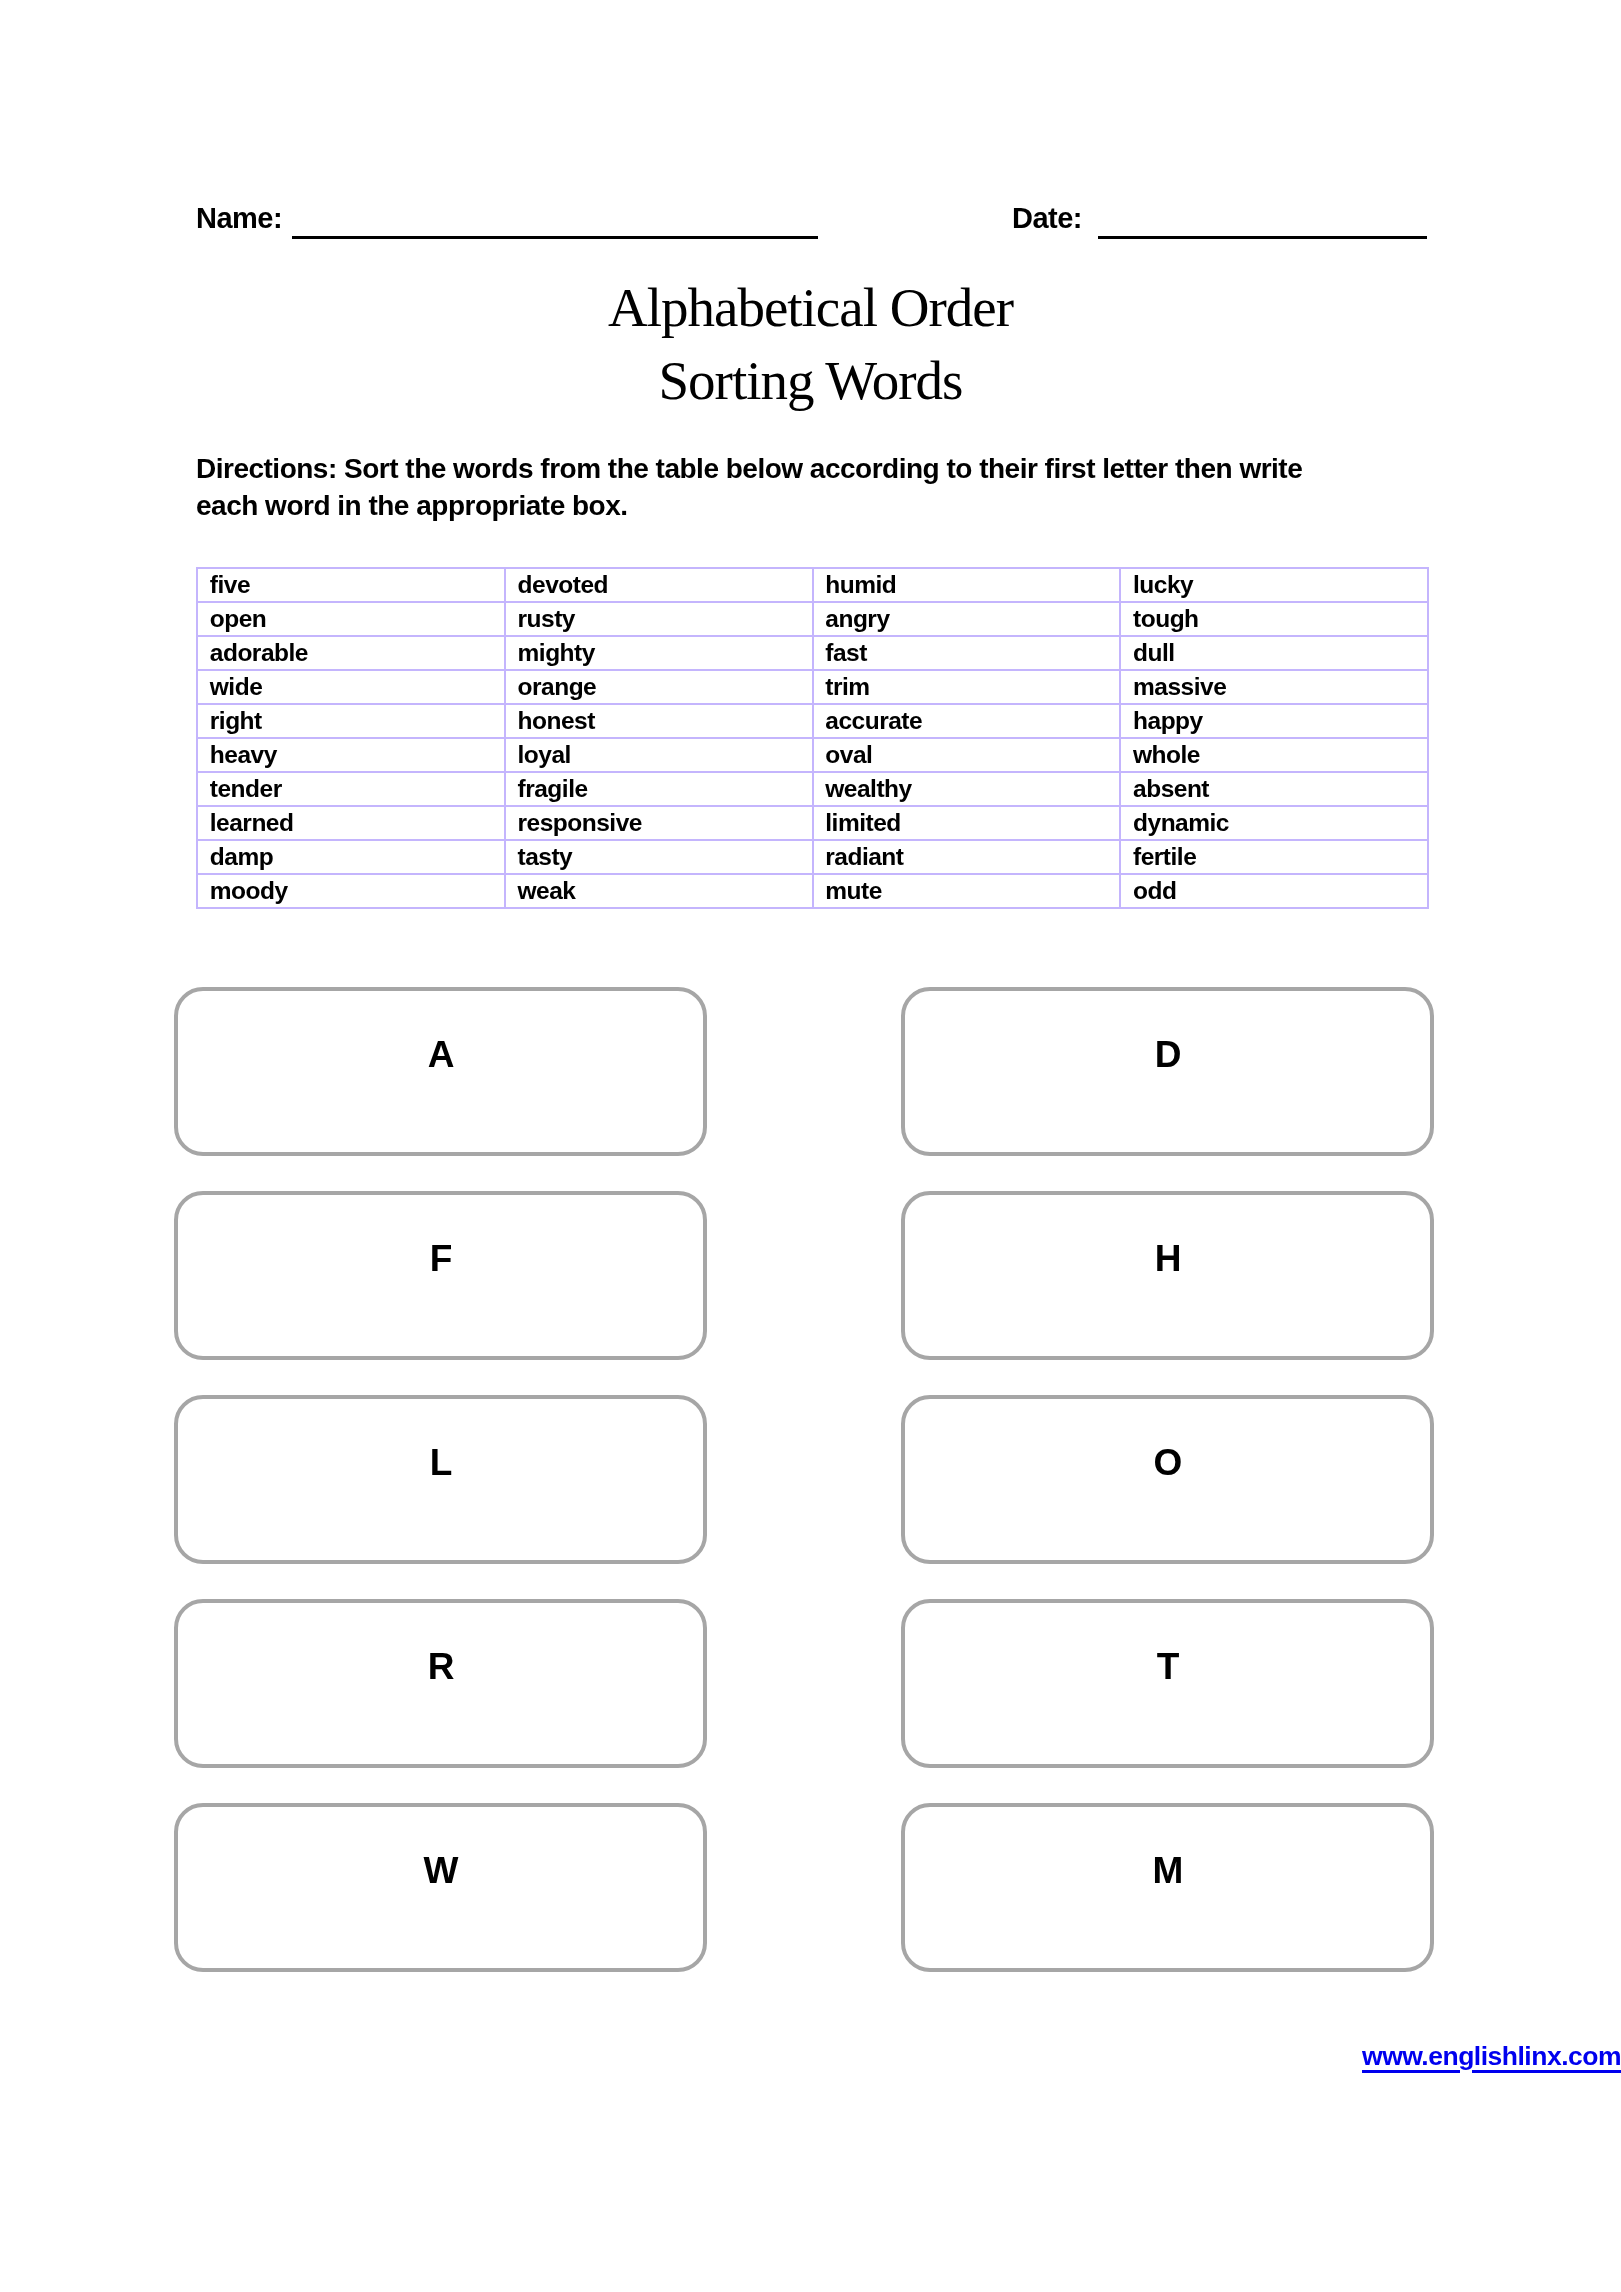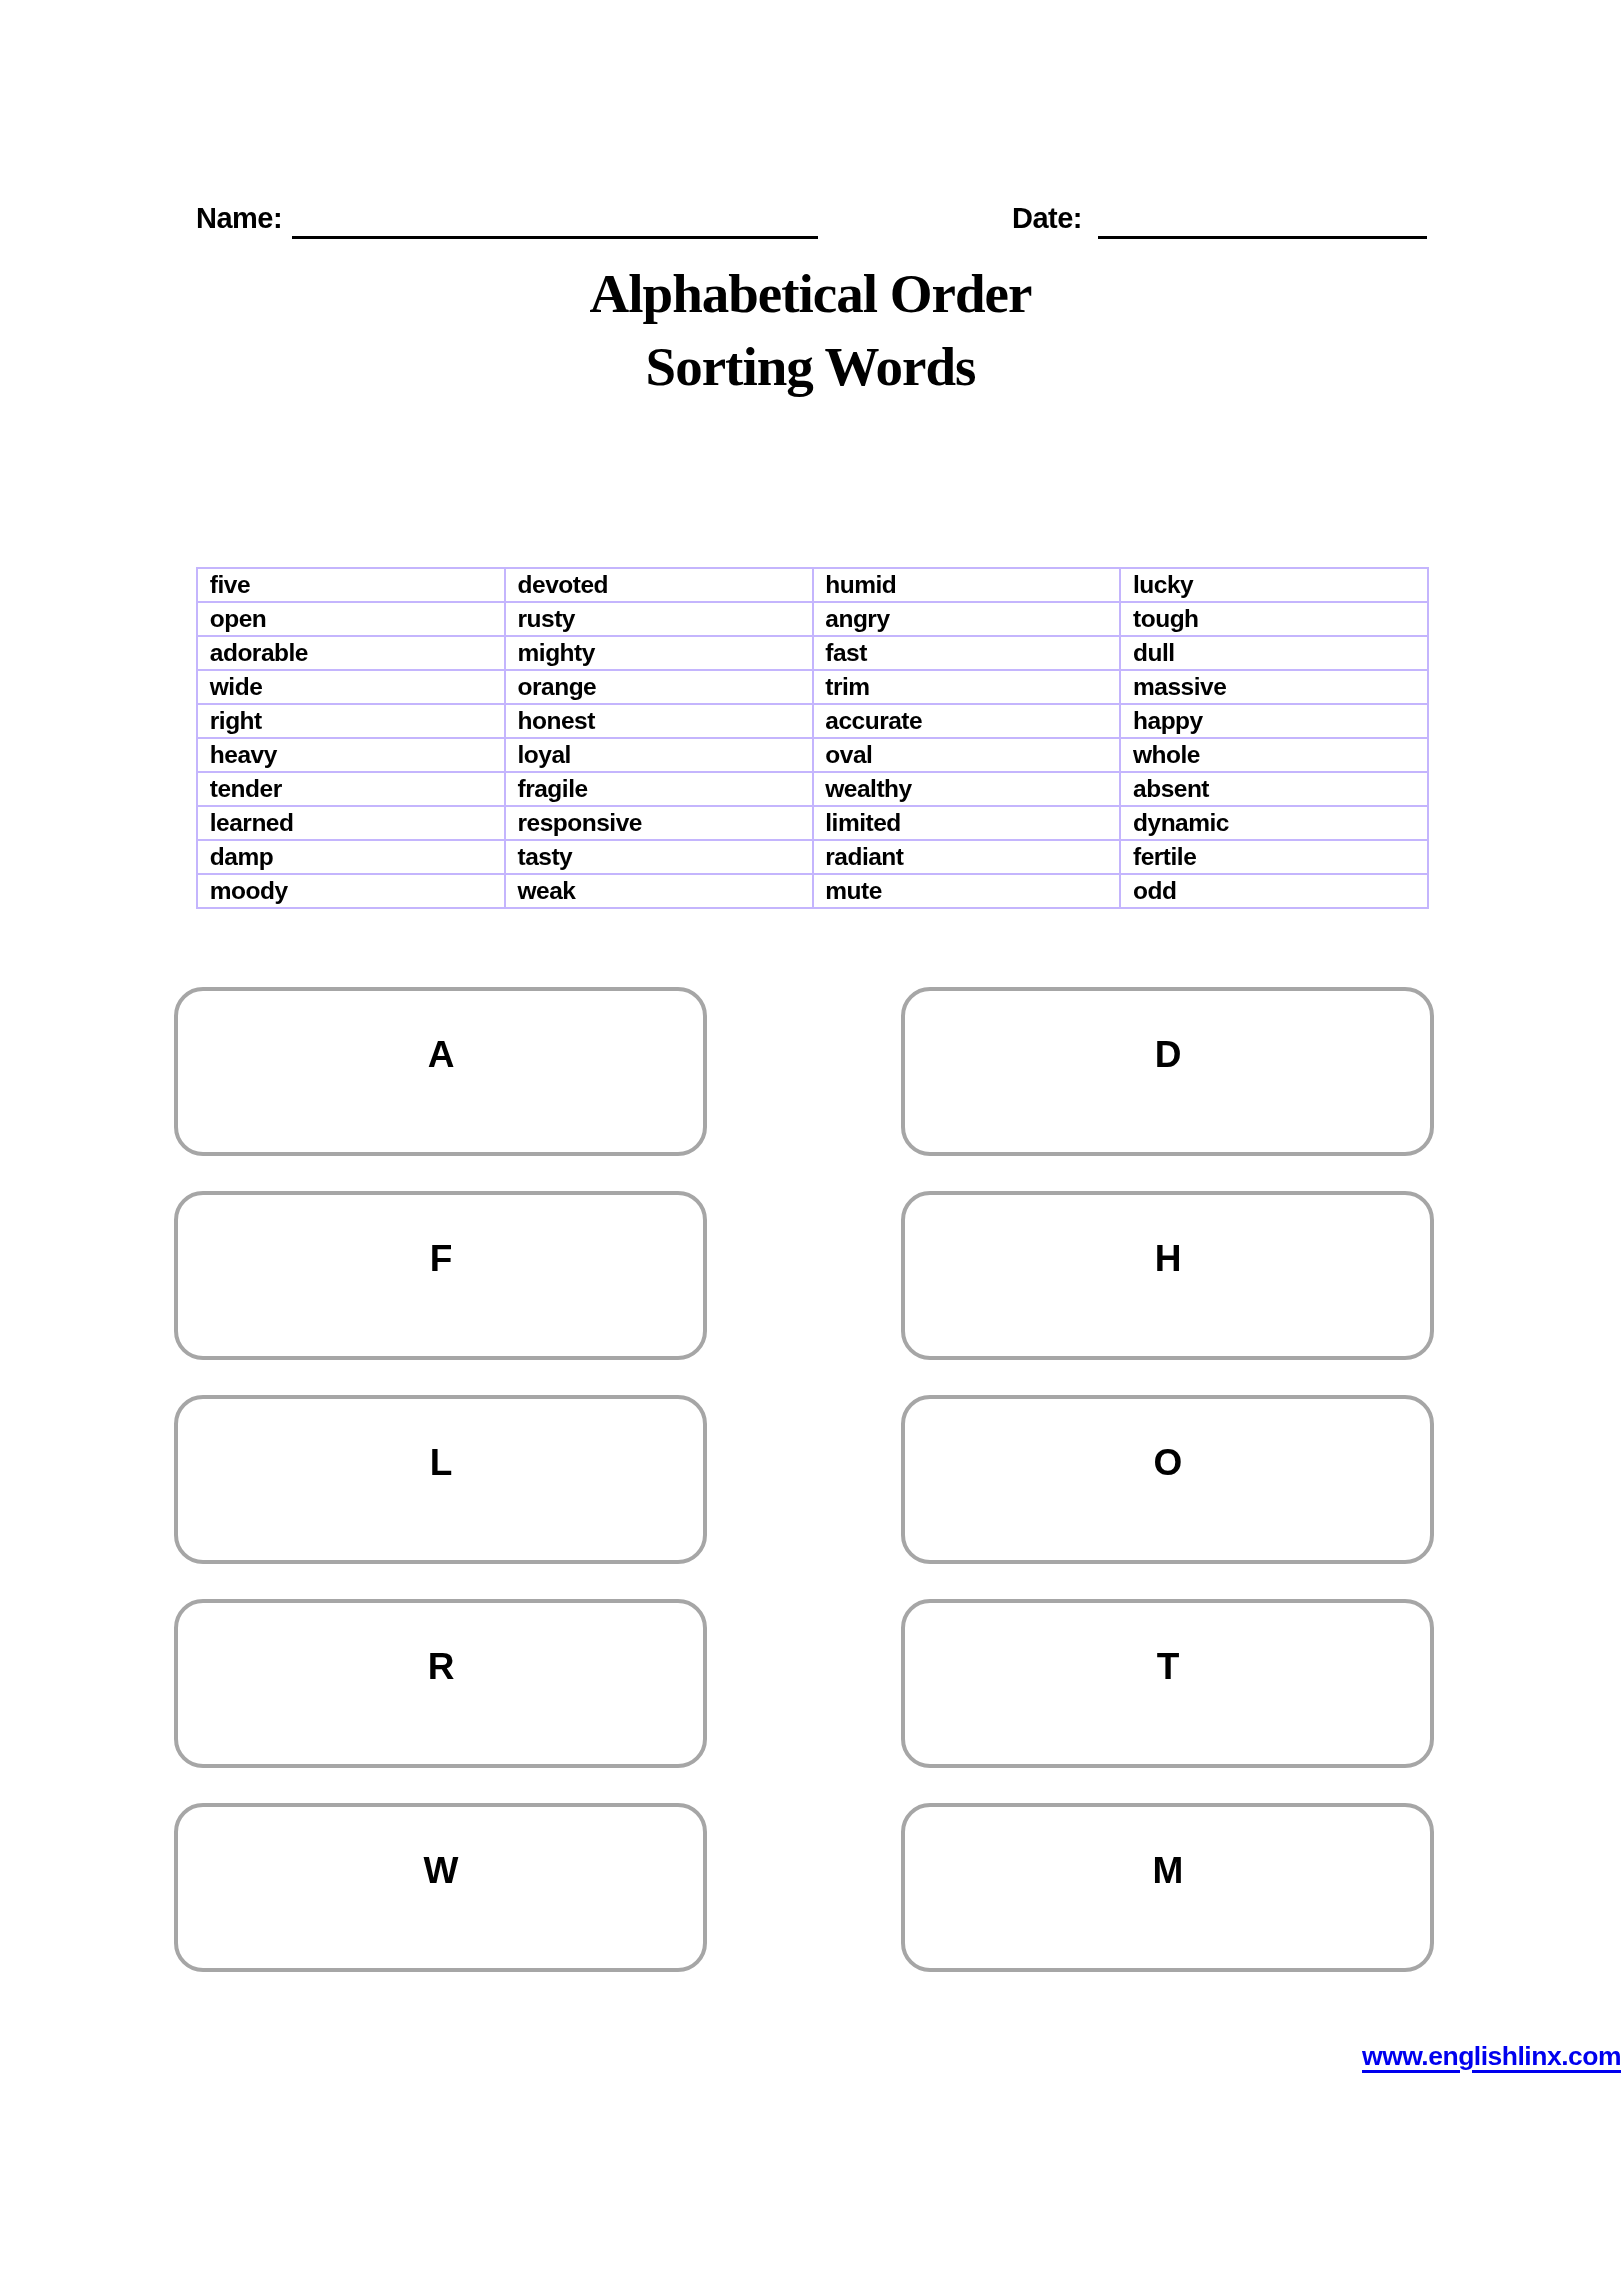--- a/index.html
+++ b/index.html
@@ -29,26 +29,26 @@
     top: 204px;
     height: 35px;
     border-bottom: 3.9px solid #000000;
   }
   #name-line { left: 292px; width: 526px; }
   #date-line { left: 1098px; width: 329px; }
 
   
   .title-block {
     position: absolute;
-    top: 257px;
+    top: 271px;
     left: 0;
     width: 100%;
     text-align: center;
     font-family: "Liberation Serif", serif;
-    font-weight: bold;
+    font-weight: normal;
     font-size: 55px;
     line-height: 1.33;
     letter-spacing: -1px;
   }
 
   
   .directions {
     position: absolute;
     left: 196px;
     top: 451px;
@@ -134,20 +134,21 @@
   <span class="hdr-label" id="name-label">Name:</span>
   <span class="write-line" id="name-line"></span>
   <span class="hdr-label" id="date-label">Date:</span>
   <span class="write-line" id="date-line"></span>
 
   <div class="title-block">
     <div>Alphabetical Order</div>
     <div>Sorting Words</div>
   </div>
 
+  <div class="directions">Directions: Sort the words from the table below according to their first letter then write each word in the appropriate box.</div>
 
   <table class="word-table">
     <tbody>
       <tr>
         <td>five</td>
         <td>devoted</td>
         <td>humid</td>
         <td>lucky</td>
       </tr>
       <tr>

